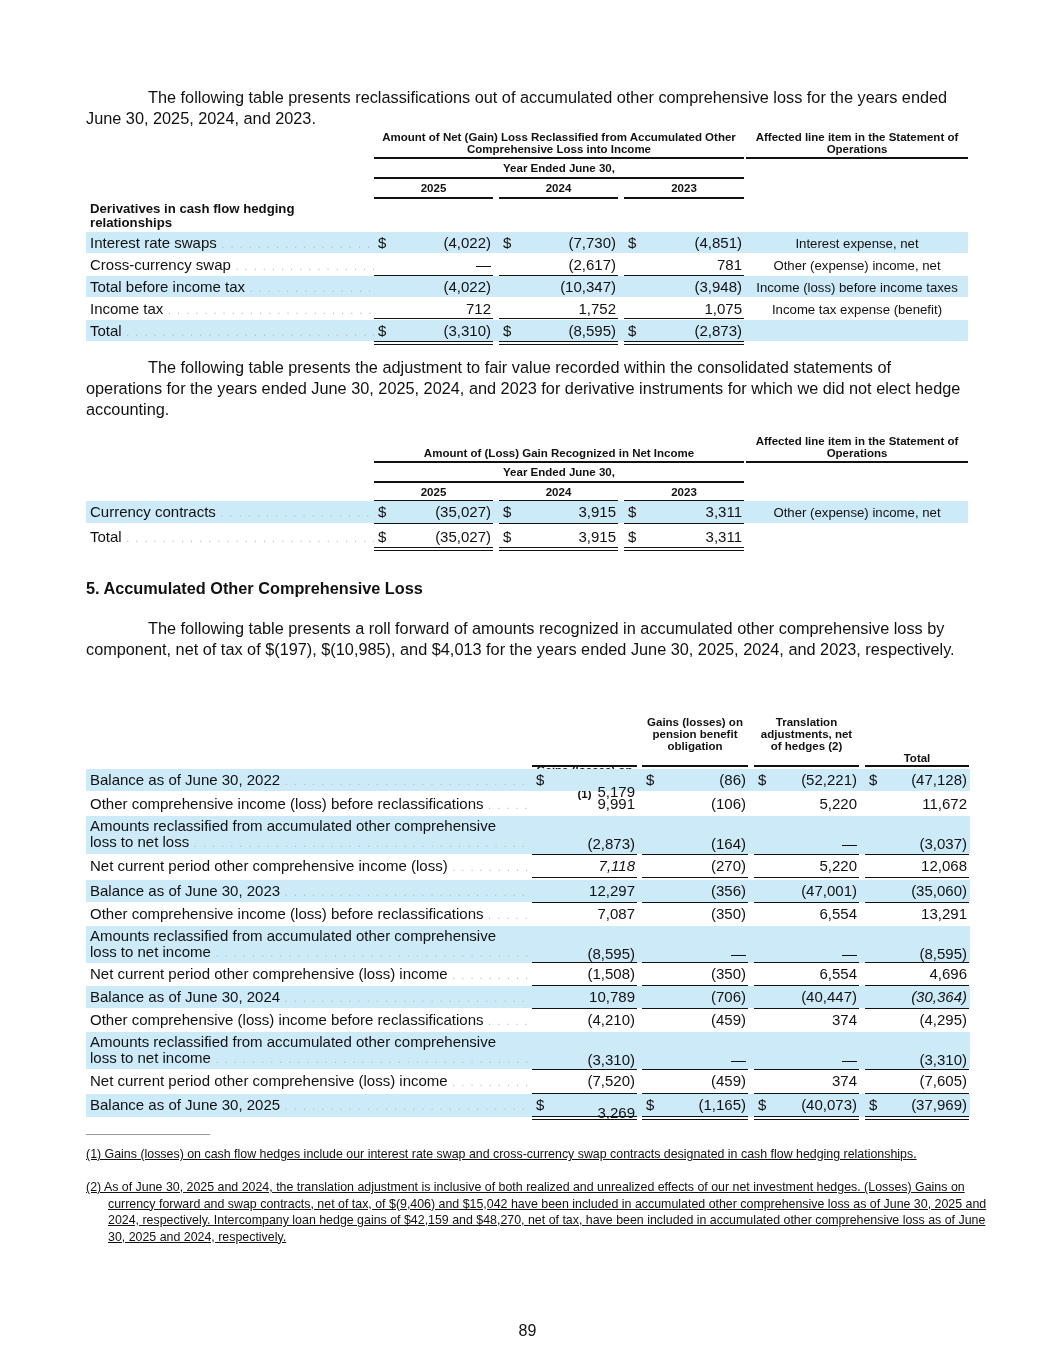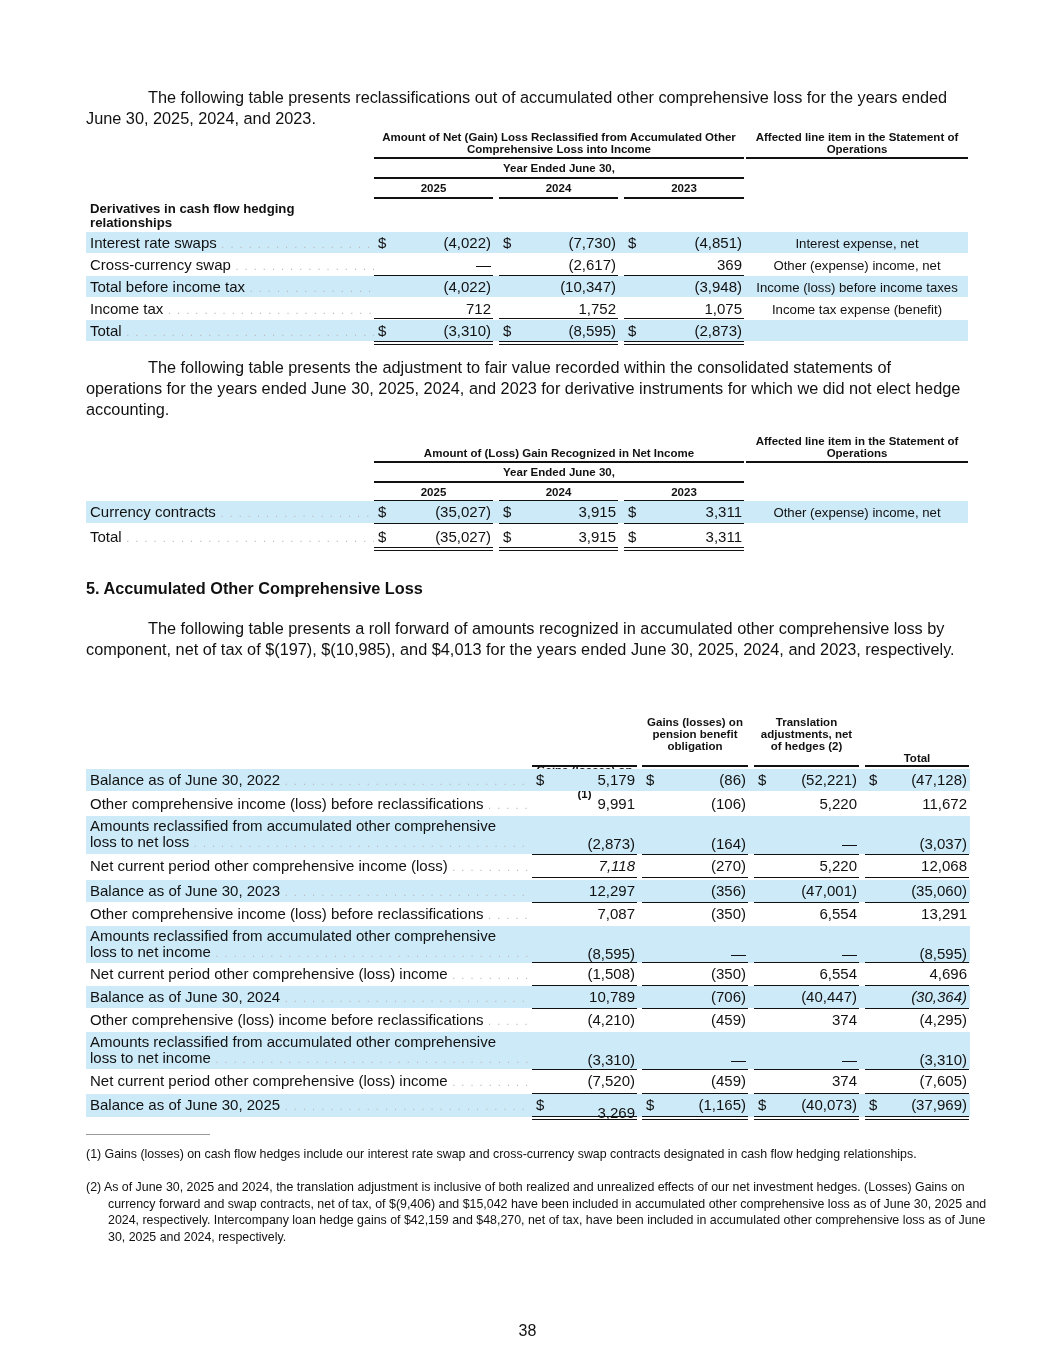--- a/index.html
+++ b/index.html
@@ -13,21 +13,21 @@
   .row.shade { background:#cdeaf8; }
   .lbl { position:absolute; left:4px; top:0; white-space:nowrap; overflow:hidden; }
   .dots { color:#bbb; letter-spacing:1.5px; font-size:11px; }
   .cell { position:absolute; top:0; text-align:right; }
   .dollar { position:absolute; top:0; }
   .aff { position:absolute; top:0; text-align:center; font-size:13.2px; }
   .ul { position:absolute; height:0; border-top:1.5px solid #111; }
   .dul { position:absolute; height:2px; border-top:1.5px solid #111; border-bottom:1.5px solid #111; }
   .sub { position:absolute; left:90px; font-size:13.2px; font-weight:bold; line-height:14px; }
   .fnrule { position:absolute; left:86px; top:1134px; width:124px; border-top:1px solid #999; }
-  .fn { position:absolute; left:86px; width:880px; font-size:12.4px; line-height:16.5px; padding-left:22px; text-indent:-22px; }
+  .fn { position:absolute; left:86px; width:880px; font-size:12.4px; line-height:16.5px; padding-left:22px; text-indent:-22px;text-decoration:underline; }
   .pg { position:absolute; left:0; width:1055px; top:1322px; text-align:center; font-size:16px; }
   .ml { line-height:16px; }
 </style>
 </head>
 <body>
 
 <div class="para" style="top:70px;margin-top:17px;"><span class="indent"></span><span>The following table presents reclassifications out of accumulated other comprehensive loss for the years ended June 30, 2025, 2024, and 2023.</span></div>
 
 <div class="hdr" style="left:374px; top:131px; width:370px;">Amount of Net (Gain) Loss Reclassified from Accumulated Other Comprehensive Loss into Income</div>
 <div class="hdr" style="left:746px; top:131px; width:222px;">Affected line item in the Statement of Operations</div>
@@ -51,21 +51,21 @@
       <div class="dollar" style="left: 417px; top: 0px;">$</div>
       <div class="cell" style="left: 413px; width: 117px; top: 0px;">(7,730)</div>
       <div class="dollar" style="left: 542px; top: 0px;">$</div>
       <div class="cell" style="left: 538px; width: 118px; top: 0px;">(4,851)</div>
       <div class="aff" style="left: 660px; width: 222px; top: 1px;">Interest expense, net</div>
     </div>
     <div class="row" style="top: 254px; width: 882px; height: 21px;">
       <div class="lbl" style="width: 284px;"><span>Cross-currency swap</span><span class="dots"> . . . . . . . . . . . . . . . . . . . . . . . . . . . . . . . . . . . . . . . . . . . . . . . . . . . . . . . . . . . . . . . . . . . . . . . . . . . . .</span></div>
       <div class="cell" style="left: 288px; width: 117px; top: 0px;">—</div>
       <div class="cell" style="left: 413px; width: 117px; top: 0px;">(2,617)</div>
-      <div class="cell" style="left: 538px; width: 118px; top: 0px;">369</div>
+      <div class="cell" style="left: 538px; width: 118px; top: 0px;">781</div>
       <div class="aff" style="left: 660px; width: 222px; top: 1px;">Other (expense) income, net</div>
     </div>
     <div class="row shade" style="top: 276px; width: 882px; height: 21px;">
       <div class="lbl" style="width: 284px;"><span>Total before income tax</span><span class="dots"> . . . . . . . . . . . . . . . . . . . . . . . . . . . . . . . . . . . . . . . . . . . . . . . . . . . . . . . . . . . . . . . . . . . . . . . . . . . . .</span></div>
       <div class="cell" style="left: 288px; width: 117px; top: 0px;">(4,022)</div>
       <div class="cell" style="left: 413px; width: 117px; top: 0px;">(10,347)</div>
       <div class="cell" style="left: 538px; width: 118px; top: 0px;">(3,948)</div>
       <div class="aff" style="left: 660px; width: 222px; top: 1px;">Income (loss) before income taxes</div>
     </div>
     <div class="row" style="top: 298px; width: 882px; height: 21px;">
@@ -148,21 +148,21 @@
 <div class="hdr" style="left:865px; top:752px; width:104px;">Total</div>
 <div class="rule" style="left:532px; top:765px; width:105px;"></div>
 <div class="rule" style="left:642px; top:765px; width:106px;"></div>
 <div class="rule" style="left:754px; top:765px; width:105px;"></div>
 <div class="rule" style="left:865px; top:765px; width:104px;"></div>
 
 <div id="t3rows">
     <div class="row shade" style="top: 769px; width: 884px; height: 22px;">
       <div class="lbl" style="width: 440px;"><span>Balance as of June 30, 2022</span><span class="dots"> . . . . . . . . . . . . . . . . . . . . . . . . . . . . . . . . . . . . . . . . . . . . . . . . . . . . . . . . . . . . . . . . . . . . . . . . . . . . .</span></div>
       <div class="dollar" style="left: 450px; top: 0px;">$</div>
-      <div class="cell" style="left: 446px; width: 103px; top: 0px;">5,179</div>
+      <div class="cell" style="left: 446px; width: 103px; top: 12px;">5,179</div>
       <div class="dollar" style="left: 560px; top: 0px;">$</div>
       <div class="cell" style="left: 556px; width: 104px; top: 0px;">(86)</div>
       <div class="dollar" style="left: 672px; top: 0px;">$</div>
       <div class="cell" style="left: 668px; width: 103px; top: 0px;">(52,221)</div>
       <div class="dollar" style="left: 783px; top: 0px;">$</div>
       <div class="cell" style="left: 779px; width: 102px; top: 0px;">(47,128)</div>
     </div>
     <div class="row" style="top: 793px; width: 884px; height: 22px;">
       <div class="lbl" style="width: 440px;"><span>Other comprehensive income (loss) before reclassifications</span><span class="dots"> . . . . . . . . . . . . . . . . . . . . . . . . . . . . . . . . . . . . . . . . . . . . . . . . . . . . . . . . . . . . . . . . . . . . . . . . . . . . .</span></div>
       <div class="cell" style="left: 446px; width: 103px; top: 0px;">9,991</div>
@@ -295,13 +295,13 @@
     <div class="dul" style="top: 1116px; left: 532px; width: 105px;"></div>
     <div class="dul" style="top: 1116px; left: 642px; width: 106px;"></div>
     <div class="dul" style="top: 1116px; left: 754px; width: 105px;"></div>
     <div class="dul" style="top: 1116px; left: 865px; width: 104px;"></div>
   </div>
 
 <div class="fnrule"></div>
 <div class="fn" style="top:1146px;">(1) Gains (losses) on cash flow hedges include our interest rate swap and cross-currency swap contracts designated in cash flow hedging relationships.</div>
 <div class="fn" style="top:1179px;">(2) As of June 30, 2025 and 2024, the translation adjustment is inclusive of both realized and unrealized effects of our net investment hedges. (Losses) Gains on currency forward and swap contracts, net of tax, of $(9,406) and $15,042 have been included in accumulated other comprehensive loss as of June 30, 2025 and 2024, respectively. Intercompany loan hedge gains of $42,159 and $48,270, net of tax, have been included in accumulated other comprehensive loss as of June 30, 2025 and 2024, respectively.</div>
 
-<div class="pg">38</div>
+<div class="pg">89</div>
 
 </body></html>

